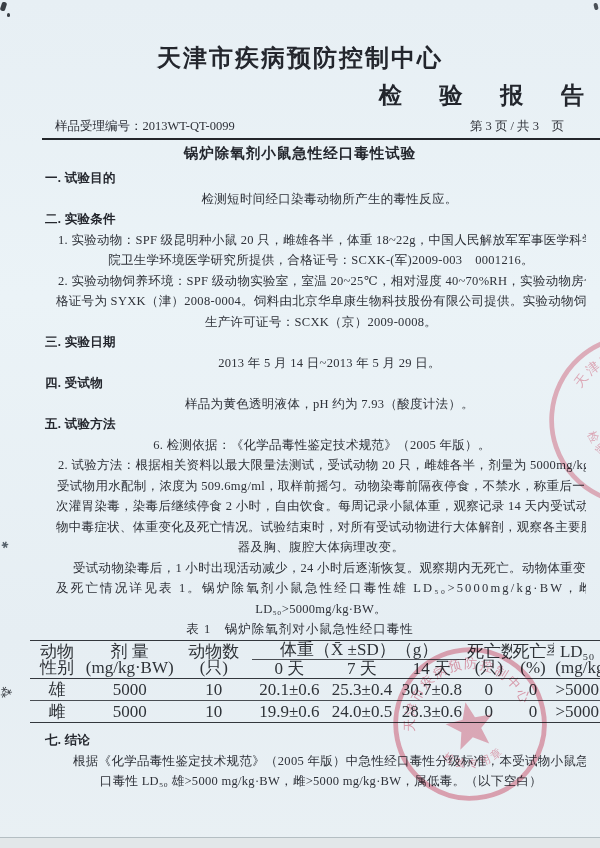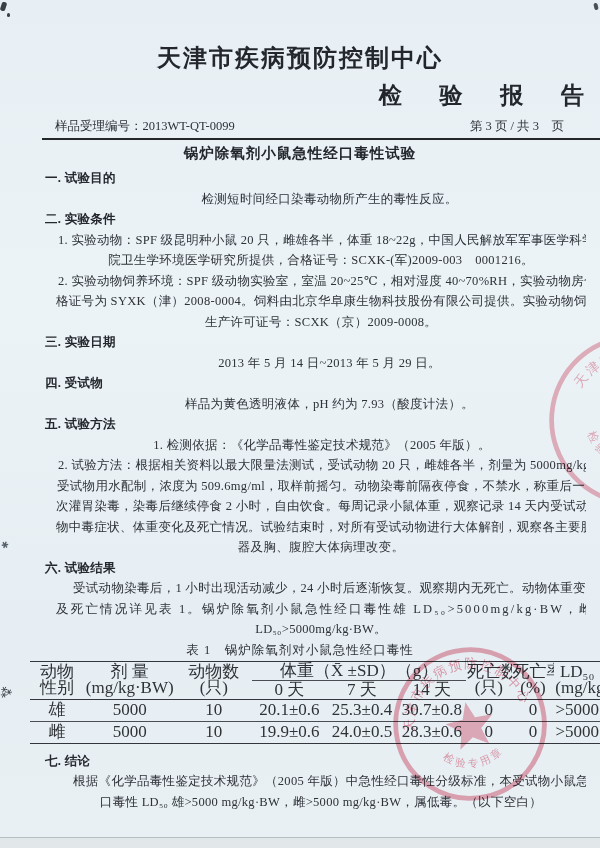--- a/index.html
+++ b/index.html
@@ -71,27 +71,26 @@
       <div class="bl ind-n">1.  实验动物：SPF 级昆明种小鼠 20 只，雌雄各半，体重 18~22g，中国人民解放军军事医学科学</div>
       <div class="bl ind-c">院卫生学环境医学研究所提供，合格证号：SCXK-(军)2009-003　0001216。</div>
       <div class="bl ind-n">2.  实验动物饲养环境：SPF 级动物实验室，室温 20~25℃，相对湿度 40~70%RH，实验动物房合</div>
       <div class="bl ind-c">格证号为 SYXK（津）2008-0004。饲料由北京华阜康生物科技股份有限公司提供。实验动物饲料</div>
       <div class="bl ind-c">生产许可证号：SCXK（京）2009-0008。</div>
       <div class="sec-h">三. 实验日期</div>
       <div class="bl ind-p">2013 年 5 月 14 日~2013 年 5 月 29 日。</div>
       <div class="sec-h">四. 受试物</div>
       <div class="bl ind-p">样品为黄色透明液体，pH 约为 7.93（酸度计法）。</div>
       <div class="sec-h">五. 试验方法</div>
-      <div class="bl ind-n">1. 检测依据：《化学品毒性鉴定技术规范》（2005 年版）。</div>
+      <div class="bl ind-n">6. 检测依据：《化学品毒性鉴定技术规范》（2005 年版）。</div>
       <div class="bl ind-n">2. 试验方法：根据相关资料以最大限量法测试，受试动物 20 只，雌雄各半，剂量为 5000mg/kg·BW。</div>
       <div class="bl ind-c">受试物用水配制，浓度为 509.6mg/ml，取样前摇匀。动物染毒前隔夜停食，不禁水，称重后一</div>
       <div class="bl ind-c">次灌胃染毒，染毒后继续停食 2 小时，自由饮食。每周记录小鼠体重，观察记录 14 天内受试动</div>
       <div class="bl ind-c">物中毒症状、体重变化及死亡情况。试验结束时，对所有受试动物进行大体解剖，观察各主要脏</div>
       <div class="bl ind-c">器及胸、腹腔大体病理改变。</div>
-      <div class="sec-h">六. 试验结果</div>
       <div class="bl ind-p">受试动物染毒后，1 小时出现活动减少，24 小时后逐渐恢复。观察期内无死亡。动物体重变化</div>
       <div class="bl ind-c wide">及死亡情况详见表 1。锅炉除氧剂小鼠急性经口毒性雄 LD₅₀&gt;5000mg/kg·BW，雌</div>
       <div class="bl ind-c">LD₅₀&gt;5000mg/kg·BW。</div>
     </div>
 
   <div class="tcap">表 1　锅炉除氧剂对小鼠急性经口毒性</div>
 
   <table class="t1">
     <colgroup>
       <col class="c1">

